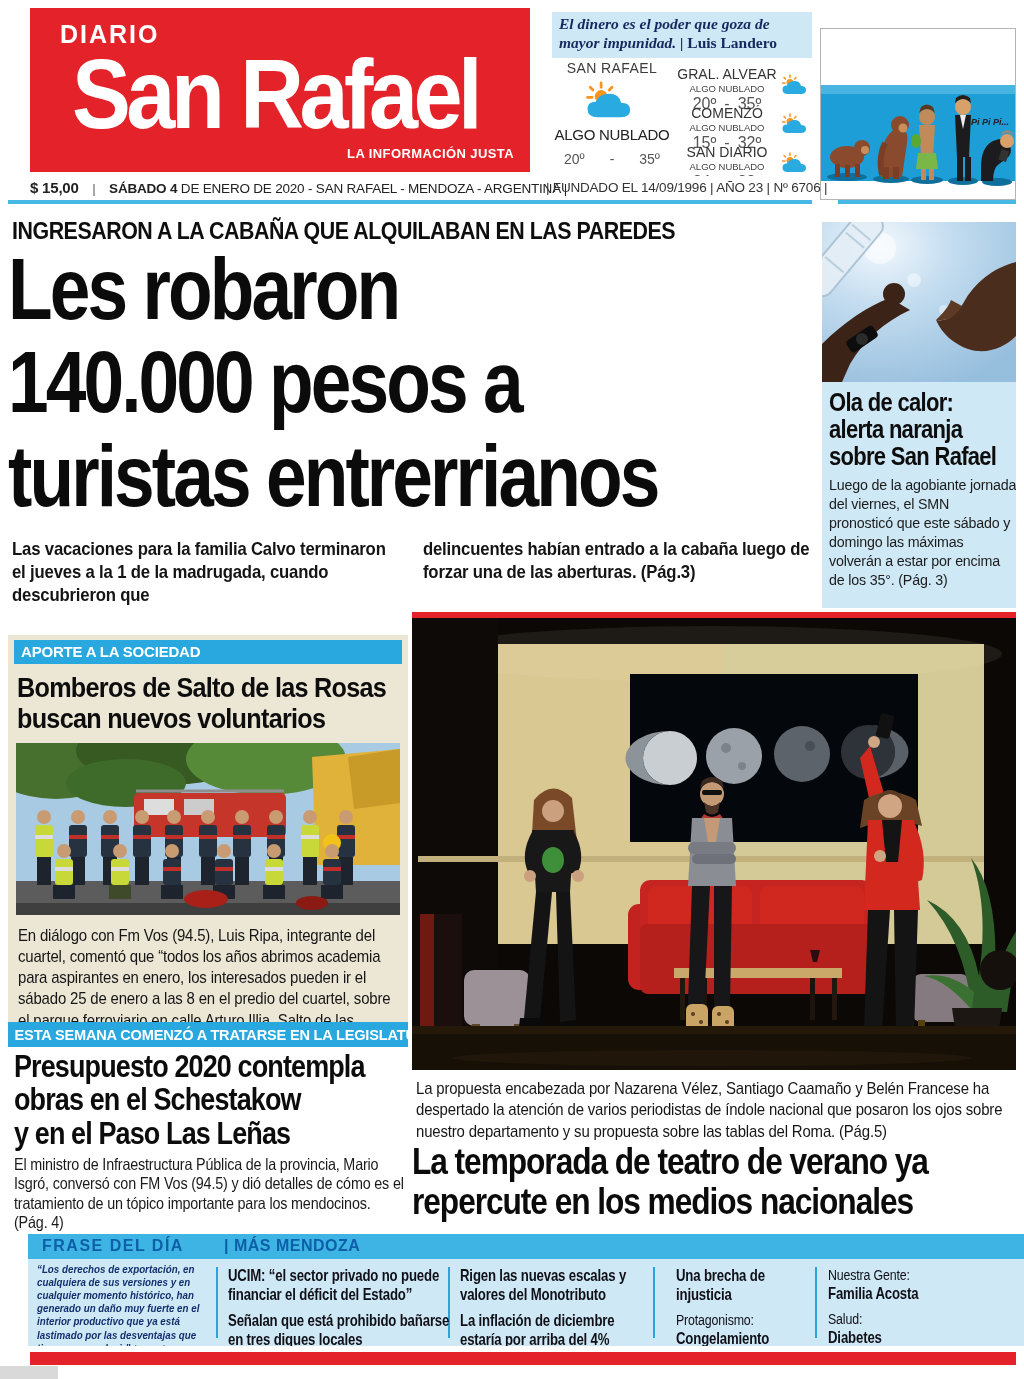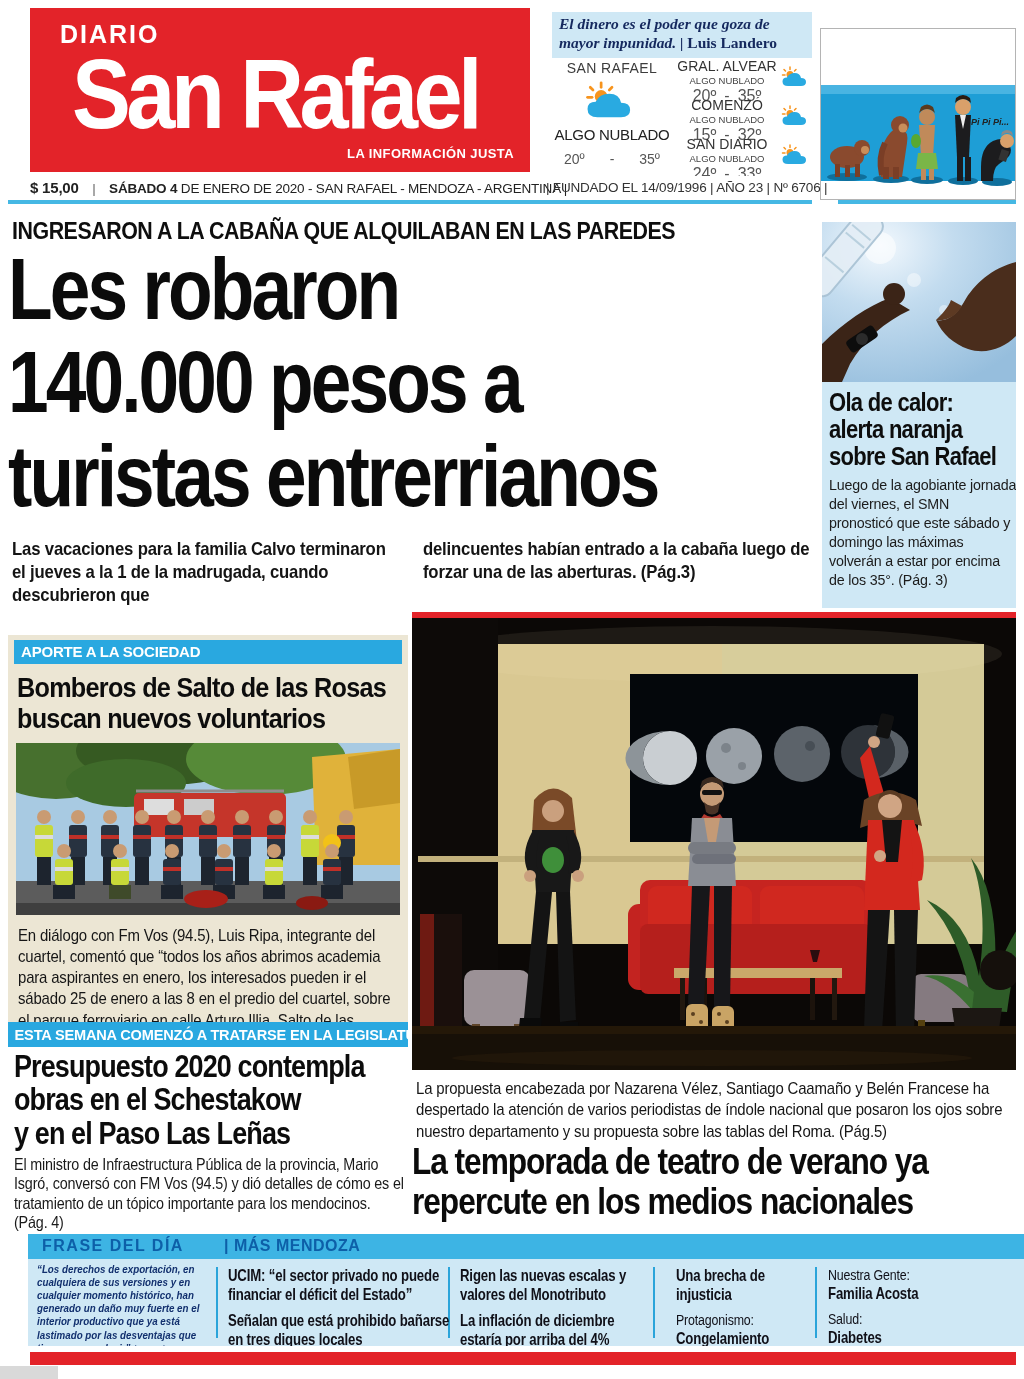--- a/index.html
+++ b/index.html
@@ -23,21 +23,21 @@
   #quotebox .q{font-style:italic;}
   #quotebox .a{font-style:normal;}
 
   
   #weather{left:552px;top:58px;width:260px;height:118px;overflow:hidden;}
   #weather .wmain{position:absolute;left:0;top:0;width:120px;text-align:center;}
   #weather .wmain .city{font-size:14px;color:#3c3c3c;letter-spacing:.4px;margin-top:2px;}
   #weather .wmain .wicon{width:58px;height:40px;margin-top:4px;}
   #weather .wmain .cond{font-size:15px;color:#222;letter-spacing:-.3px;margin-top:2px;}
   #weather .wmain .temps{display:flex;justify-content:space-between;padding:0 12px;font-size:14px;color:#555;margin-top:8px;}
-  #weather .wrows{position:absolute;left:124px;top:0;width:136px;}
+  #weather .wrows{position:absolute;left:124px;top:8px;width:136px;}
   #weather .wrow{position:relative;height:39px;text-align:center;padding-right:34px;}
   #weather .wrow .city{font-size:14px;color:#333;}
   #weather .wrow .cond{font-size:9.5px;color:#444;margin-top:1px;}
   #weather .wrow .temps{font-size:16px;color:#555;margin-top:1px;}
   #weather .wrow .temps span{margin:0 4px;}
   #weather .wrow .wicon{position:absolute;right:0;top:7px;width:32px;height:23px;}
 
   
   #comic{left:820px;top:28px;width:196px;height:172px;background:#fff;border:1px solid #b4b4b4;box-sizing:border-box;}
 

